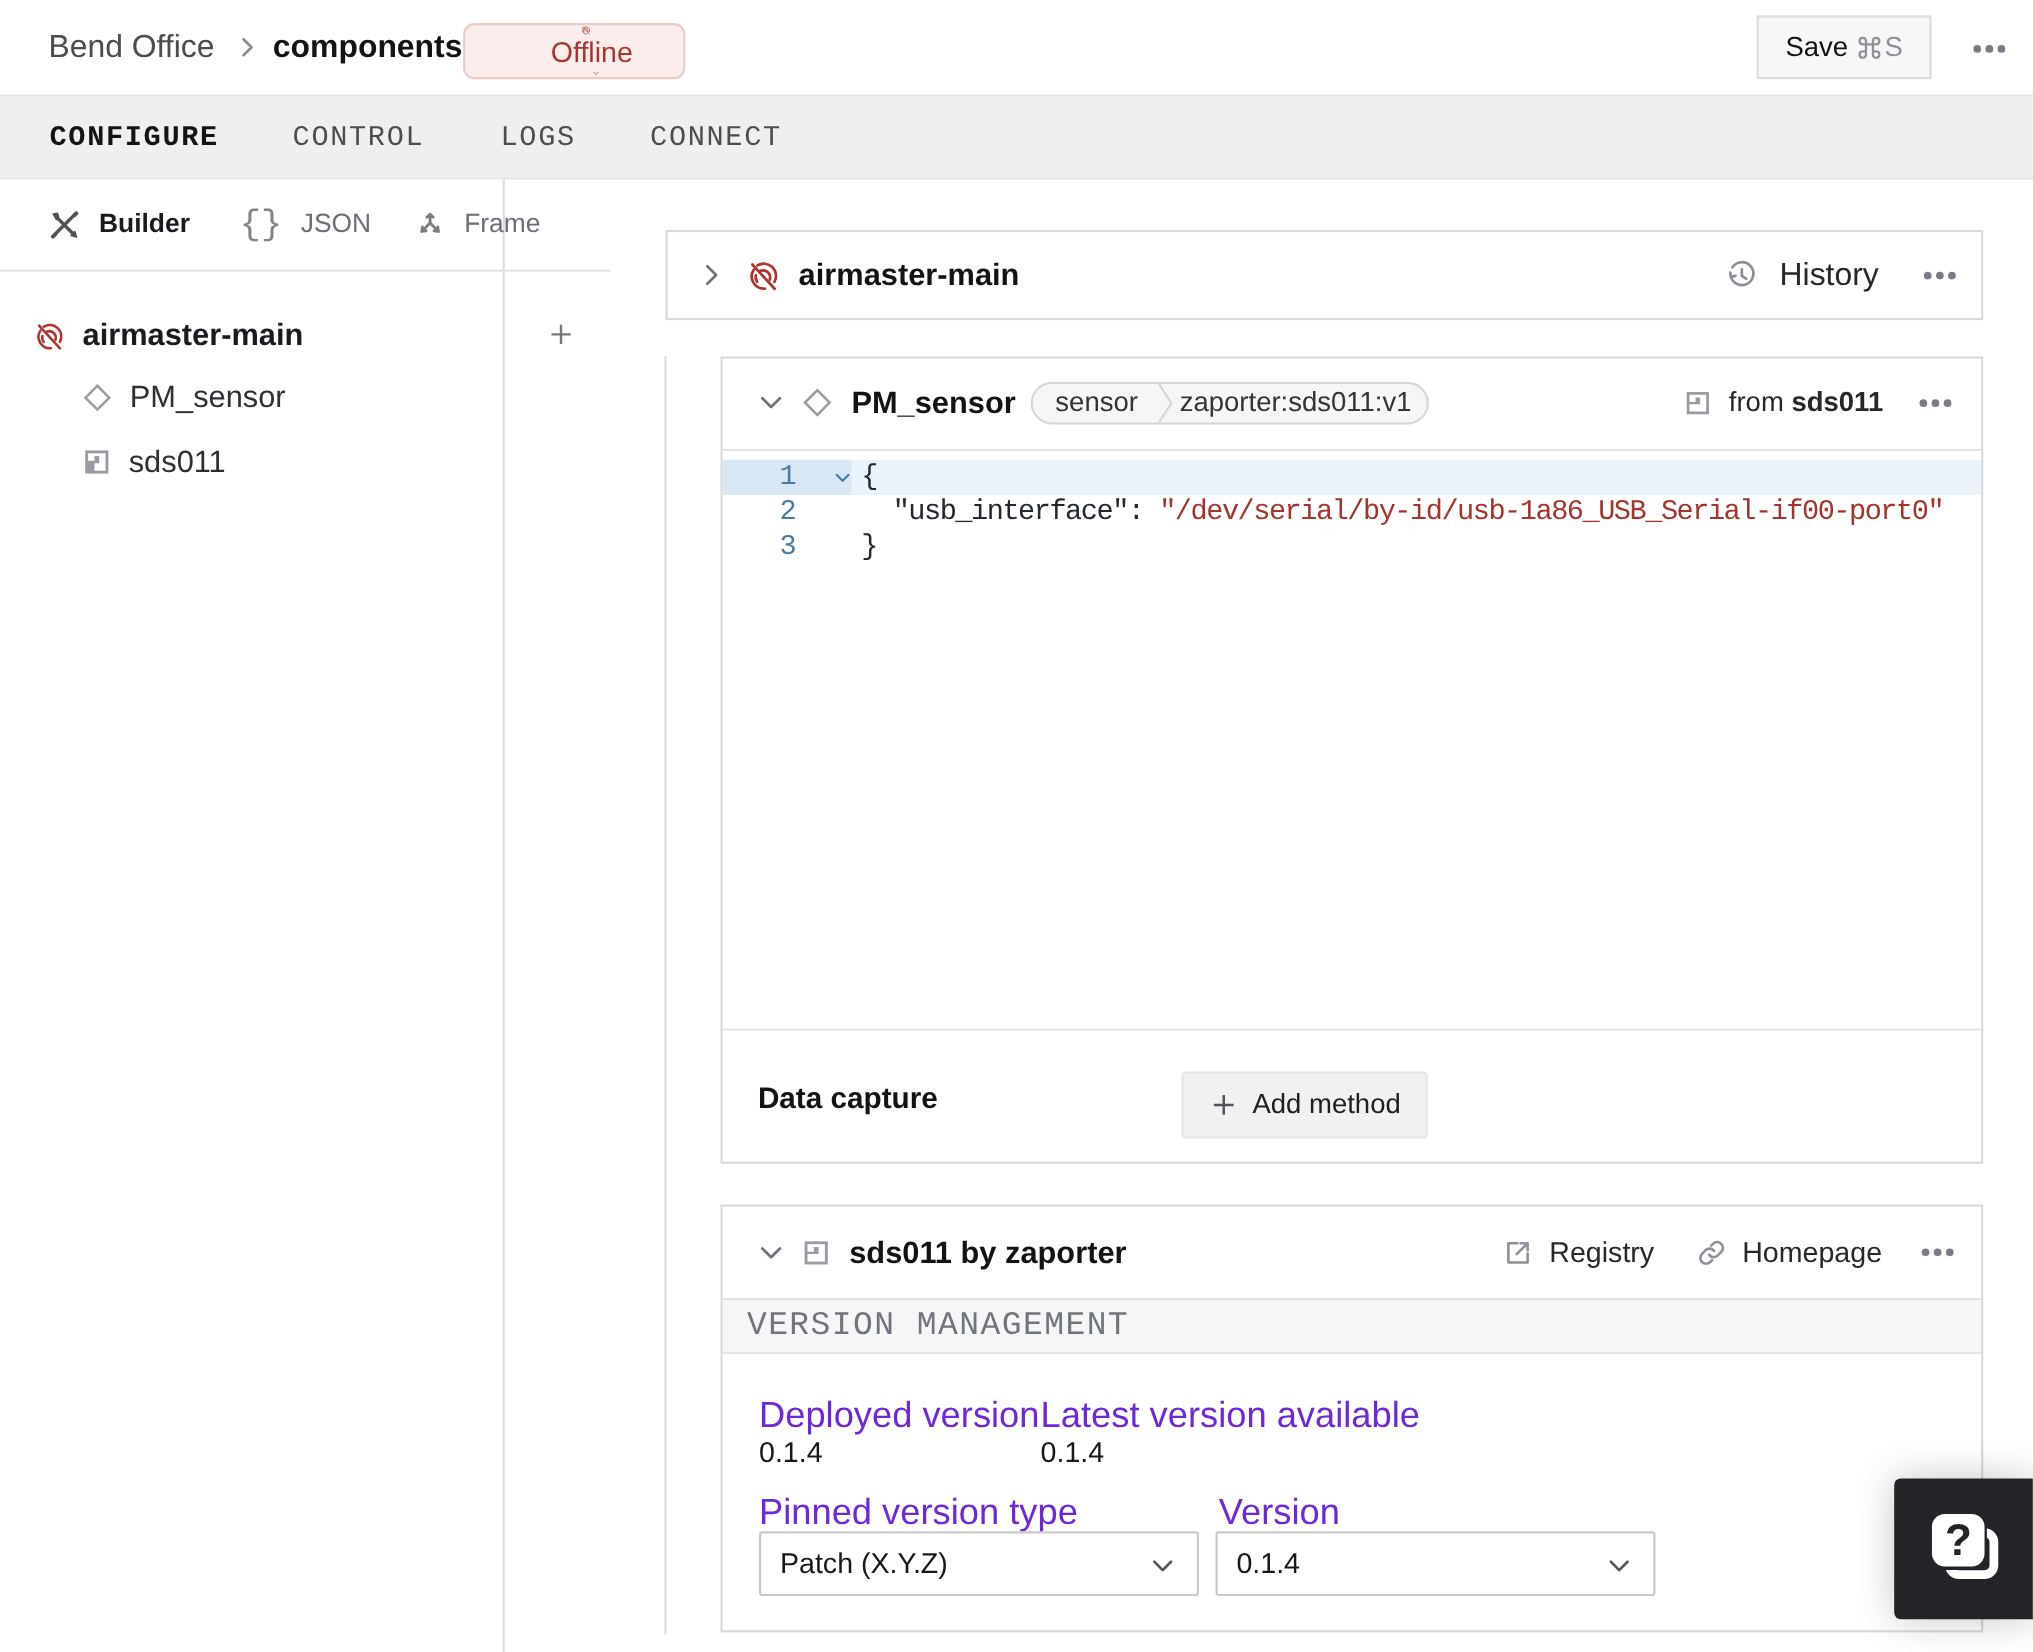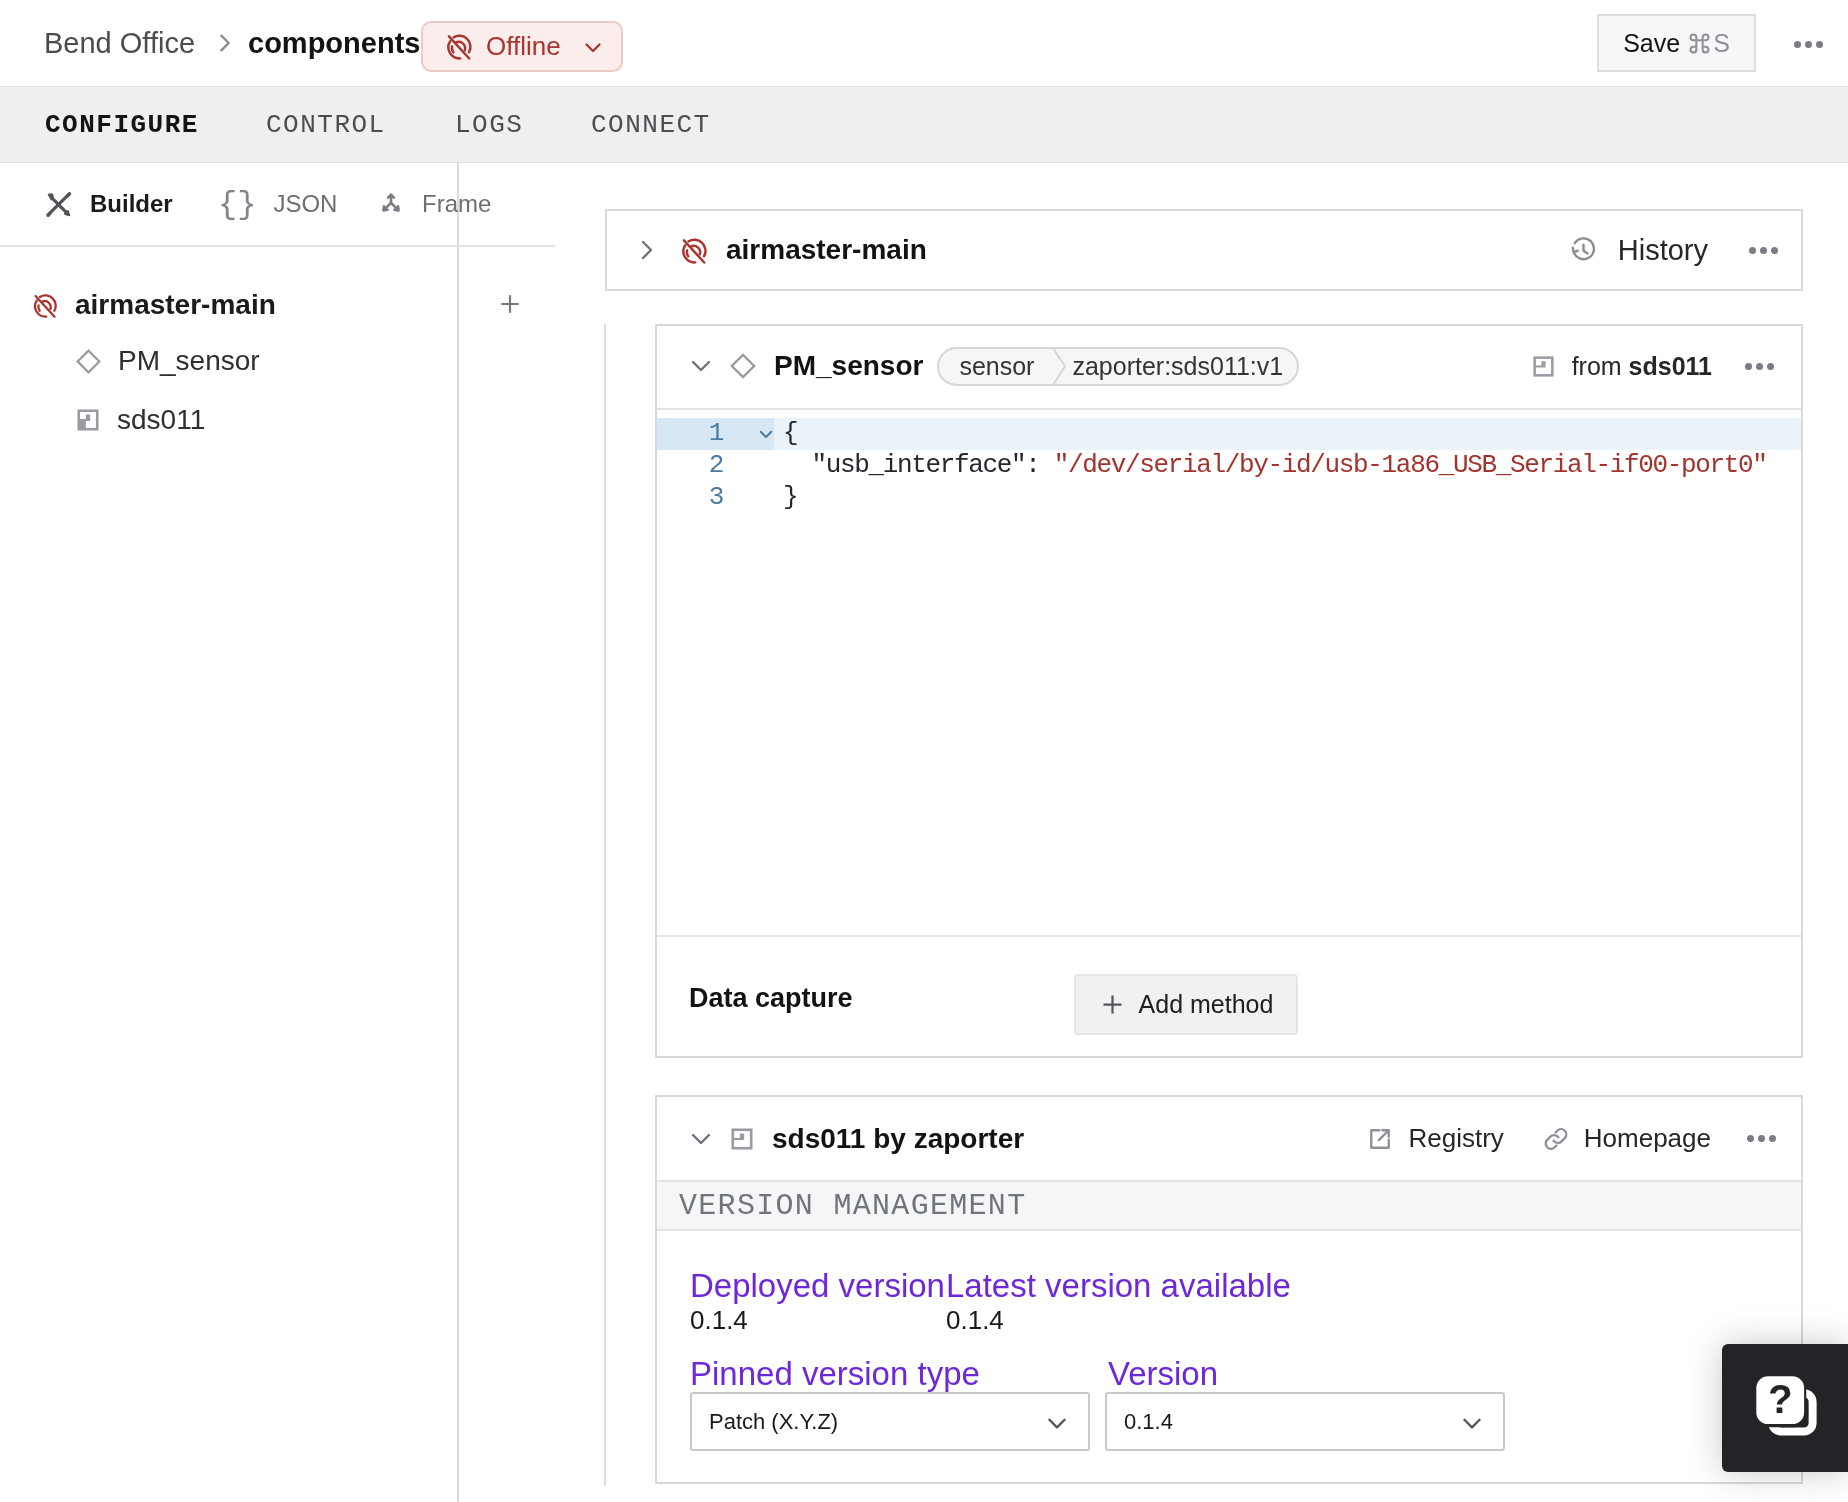--- a/index.html
+++ b/index.html
@@ -9,21 +9,21 @@
 svg { display:block; }
 
 
 #topbar { position:absolute; left:0; top:0; width:1848px; height:86px; background:#fff; }
 #crumbs { position:absolute; left:44px; top:0; height:86px; display:flex; align-items:center; }
 #crumbs .c1 { font-size:29px; color:#4b4b50; }
 #crumbs .sep { margin:0 12px 0 19px; }
 #crumbs .c2 { font-size:29px; font-weight:bold; color:#131316; }
 #badge { position:absolute; left:421px; top:21px; width:202px; height:51px;
   background:#fbedeb; border:2px solid #eccbc7; border-radius:10px;
-  display:flex; align-items:center; padding-left:20px; }
+  display:flex; align-items:center; padding-left:20px;flex-direction:column; }
 #badge .txt { font-size:26px; font-weight:500; color:#a93530; margin-left:12px; }
 #badge .chv { margin-left:20px; }
 #savebtn { position:absolute; left:1597px; top:14px; width:159px; height:58px;
   background:#f7f7f7; border:2px solid #dddddd; display:flex; align-items:center;
   justify-content:center; }
 #savebtn .s { font-size:25px; color:#131316; }
 #savebtn .k { font-size:25px; color:#8f8f99; margin-left:6px; display:flex; align-items:center; }
 .dots { display:flex; align-items:center; }
 .dots i { width:7px; height:7px; border-radius:50%; background:#7b7b85; margin-right:4px; }
 .dots i:last-child { margin-right:0; }
@@ -76,21 +76,21 @@
 #l1 { background:#eaf2fa; }
 #l1 .gbg { position:absolute; left:0; top:0; width:117px; height:32px; background:#d7e7f4; }
 #l1 .gut, #l1 .fold { position:relative; }
 
 
 .frow { position:absolute; left:0; width:1144px; border-top:2px solid #e6e6e6; }
 .flabel { position:absolute; left:32px; font-size:27px; font-weight:bold; color:#131316; }
 .selbox { position:absolute; border:2px solid #c9c9c9; border-radius:3px; background:#fff;
   display:flex; align-items:center; }
 .selbox .ph { font-size:24px; color:#9aa0a8; }
-.selbox .tx { font-size:22px; color:#17171c; }
+.selbox .tx { font-size:26px; color:#17171c; }
 .selbox svg { position:absolute; right:18px; top:50%; margin-top:-12px; }
 #addbtn { position:absolute; left:417px; top:37px; width:224px; height:61px;
   background:#f1f1f1; border:2px solid #e5e5e5; border-radius:4px;
   display:flex; align-items:center; justify-content:center; }
 #addbtn span { font-size:25px; color:#202024; margin-left:13px; }
 
 
 #verbar { position:absolute; left:0; top:83px; width:1144px; height:51px; background:#f6f6f6;
   border-top:2px solid #e3e3e3; border-bottom:2px solid #e3e3e3;
   font-family:"Liberation Mono", monospace; font-size:30px; letter-spacing:1.3px;

